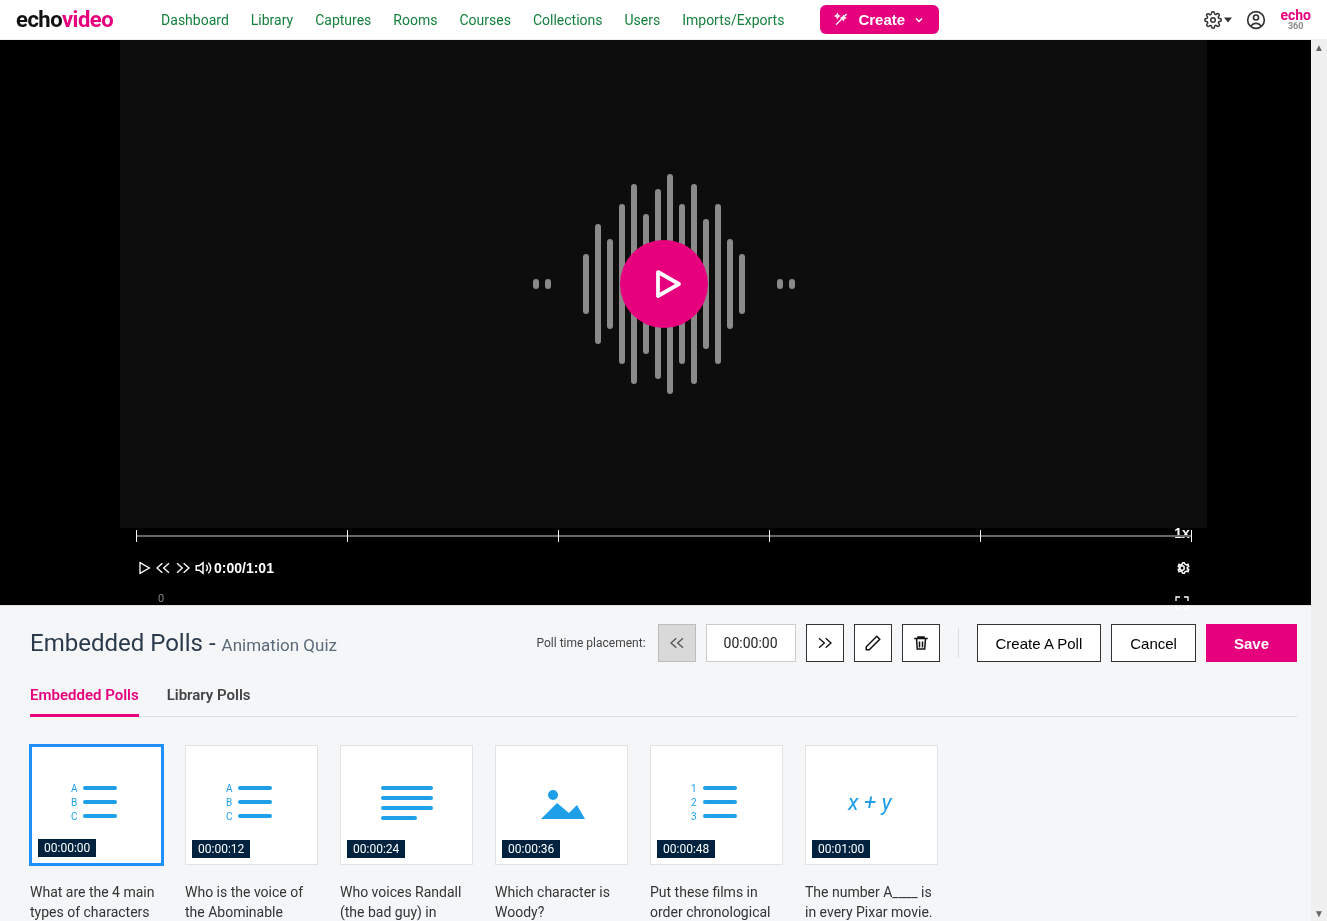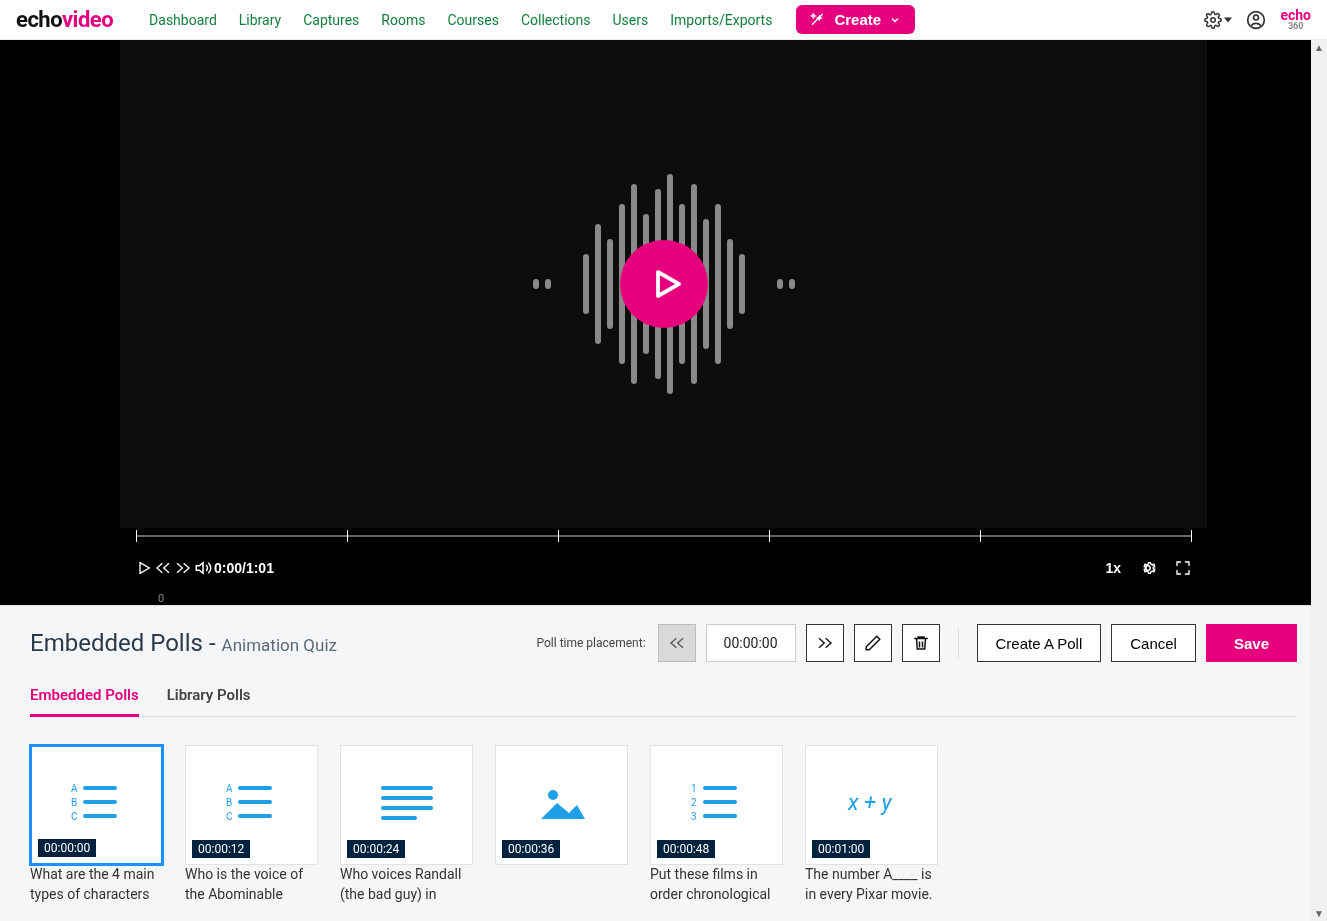--- a/index.html
+++ b/index.html
@@ -1,18 +1,18 @@
 <!DOCTYPE html>
 <html><head>
 <meta charset="utf-8">
 <style>
   * { box-sizing: border-box; margin: 0; padding: 0; }
   body { font-family: -apple-system, BlinkMacSystemFont, "Segoe UI", Roboto, Arial, sans-serif; background:#fff; color:#222; width:1327px; }
   
-  .topbar { display:flex; align-items:center; height:40px; border-bottom:1px solid #eee; padding:0 16px; gap:12px; }
+  .topbar { display:flex; align-items:center; height:40px; border-bottom:1px solid #eee; padding:0 16px; gap:24px; }
   .logo { font-weight:700; font-size:22px; letter-spacing:-0.5px; }
   .logo .echo { color:#111; }
   .logo .video { color:#e6007e; }
   .nav { display:flex; gap:22px; margin-left:24px; font-size:14px; color:#15803d; }
   .nav-item { cursor:pointer; }
   .create-btn { margin-left:12px; background:#e6007e; color:#fff; border:none; border-radius:6px; padding:6px 14px; font-size:15px; font-weight:600; display:flex; align-items:center; gap:8px; cursor:pointer; }
   .spacer { flex:1; }
   .top-icons { display:flex; align-items:center; gap:14px; }
   .icon-btn { background:none; border:none; cursor:pointer; color:#333; display:flex; align-items:center; }
   .logo-small { font-weight:700; font-size:14px; color:#e6007e; line-height:0.9; text-align:center; }
@@ -23,21 +23,21 @@
   .wave { display:flex; align-items:center; gap:6px; }
   .bar { width:6px; background:#8a8a8a; border-radius:3px; }
   .play-circle { width:88px; height:88px; border-radius:50%; background:#e6007e; display:flex; align-items:center; justify-content:center; position:absolute; cursor:pointer; }
   .play-circle svg { margin-left:6px; }
   .controls { height:48px; display:flex; align-items:center; padding:0 16px; gap:2px; color:#fff; font-size:14px; background:#000; }
   .progress { position:relative; height:16px; display:flex; align-items:center; padding:0 16px;}
   .progress-line { height:2px; background:#666; width:100%; position:relative; }
   .tick { position:absolute; top:-5px; width:1px; height:12px; background:#fff; }
   .ctrl-icon { display:flex; align-items:center; cursor:pointer; }
   .time-label { font-family:Arial, sans-serif; font-size:14px; font-weight:600;}
-  .ctrl-right { margin-left:auto; display:flex; align-items:center; gap:18px; }
+  .ctrl-right { margin-left:auto; display:flex; align-items:center; gap:18px;flex-direction:column; }
   .zero-label { color:#888; font-size:11px; padding-left:38px; background:#000;}
   
   .polls-section { background:#f4f6f8; padding:18px 30px 30px 30px; border-top:1px solid #e3e3e3;}
   .polls-header { display:flex; align-items:center; gap:10px; }
   .polls-title { font-size:24px; color:#2b3a4a; font-weight:400; display:flex; align-items:baseline; gap:6px;}
   .polls-title .sub { font-size:17px; color:#5c6b7a; }
   .polls-tools { margin-left:auto; display:flex; align-items:center; gap:10px; }
   .tool-label { font-size:12px; color:#444; margin-right:2px;}
   .sq-btn { width:38px; height:38px; border:1px solid #333; background:#fff; display:flex; align-items:center; justify-content:center; cursor:pointer; }
   .sq-btn.disabled { background:#d9d9d9; border-color:#bdbdbd; color:#555; cursor:default;}
@@ -48,21 +48,21 @@
   
   .tabs { display:flex; gap:28px; margin-top:24px; border-bottom:1px solid #e0e0e0;}
   .tab { padding:0 0 10px 0; font-size:15px; color:#444; cursor:pointer; font-weight:600;}
   .tab.active { color:#e6007e; border-bottom:3px solid #e6007e; margin-bottom:-1px;}
   
   .cards { display:flex; gap:22px; margin-top:28px; }
   .card { width:133px; }
   .thumb { width:133px; height:120px; background:#fff; border:1px solid #e2e2e2; position:relative; display:flex; align-items:center; justify-content:center; }
   .card.selected .thumb { border:2px solid #1e90ff; box-shadow:0 0 0 1px #1e90ff; }
   .time-badge { position:absolute; left:6px; bottom:6px; background:#00223f; color:#fff; font-size:12px; padding:2px 6px; }
-  .caption { font-size:14px; color:#333; margin-top:0; line-height:1.4;}
+  .caption { font-size:14px; color:#333; margin-top:18px; line-height:1.4;}
   
   .scroll-edge { position:fixed; right:0; top:40px; bottom:0; width:16px; background:#f0f0f0; }
   .scroll-arrow { font-size:10px; color:#666; text-align:center;}
 </style>
 </head>
 <body>
 
 <div class="topbar">
   <div class="logo">
     <span class="echo">echo</span><span class="video">video</span>
@@ -278,20 +278,21 @@
         <div class="caption">Who voices Randall (the bad guy) in</div>
       </div>
       <div class="card">
         <div class="thumb">
           <span><svg width="50" height="40" viewBox="0 0 50 40">
               <circle cx="16" cy="12" r="5" fill="#1e9fe8"></circle>
               <path d="M4 36 L20 20 L32 30 L40 22 L48 36 Z" fill="#1e9fe8"></path>
             </svg></span>
           <div class="time-badge">00:00:36</div>
         </div>
+        <div class="caption">Which character is Woody?</div>
       </div>
       <div class="card">
         <div class="thumb">
           <span><svg width="60" height="46" viewBox="0 0 60 46">
               <text x="4" y="12" font-size="10" fill="#1e9fe8">1</text>
               <rect x="16" y="6" width="34" height="4" rx="2" fill="#1e9fe8"></rect>
               <text x="4" y="26" font-size="10" fill="#1e9fe8">2</text>
               <rect x="16" y="20" width="34" height="4" rx="2" fill="#1e9fe8"></rect>
               <text x="4" y="40" font-size="10" fill="#1e9fe8">3</text>
               <rect x="16" y="34" width="34" height="4" rx="2" fill="#1e9fe8"></rect>

